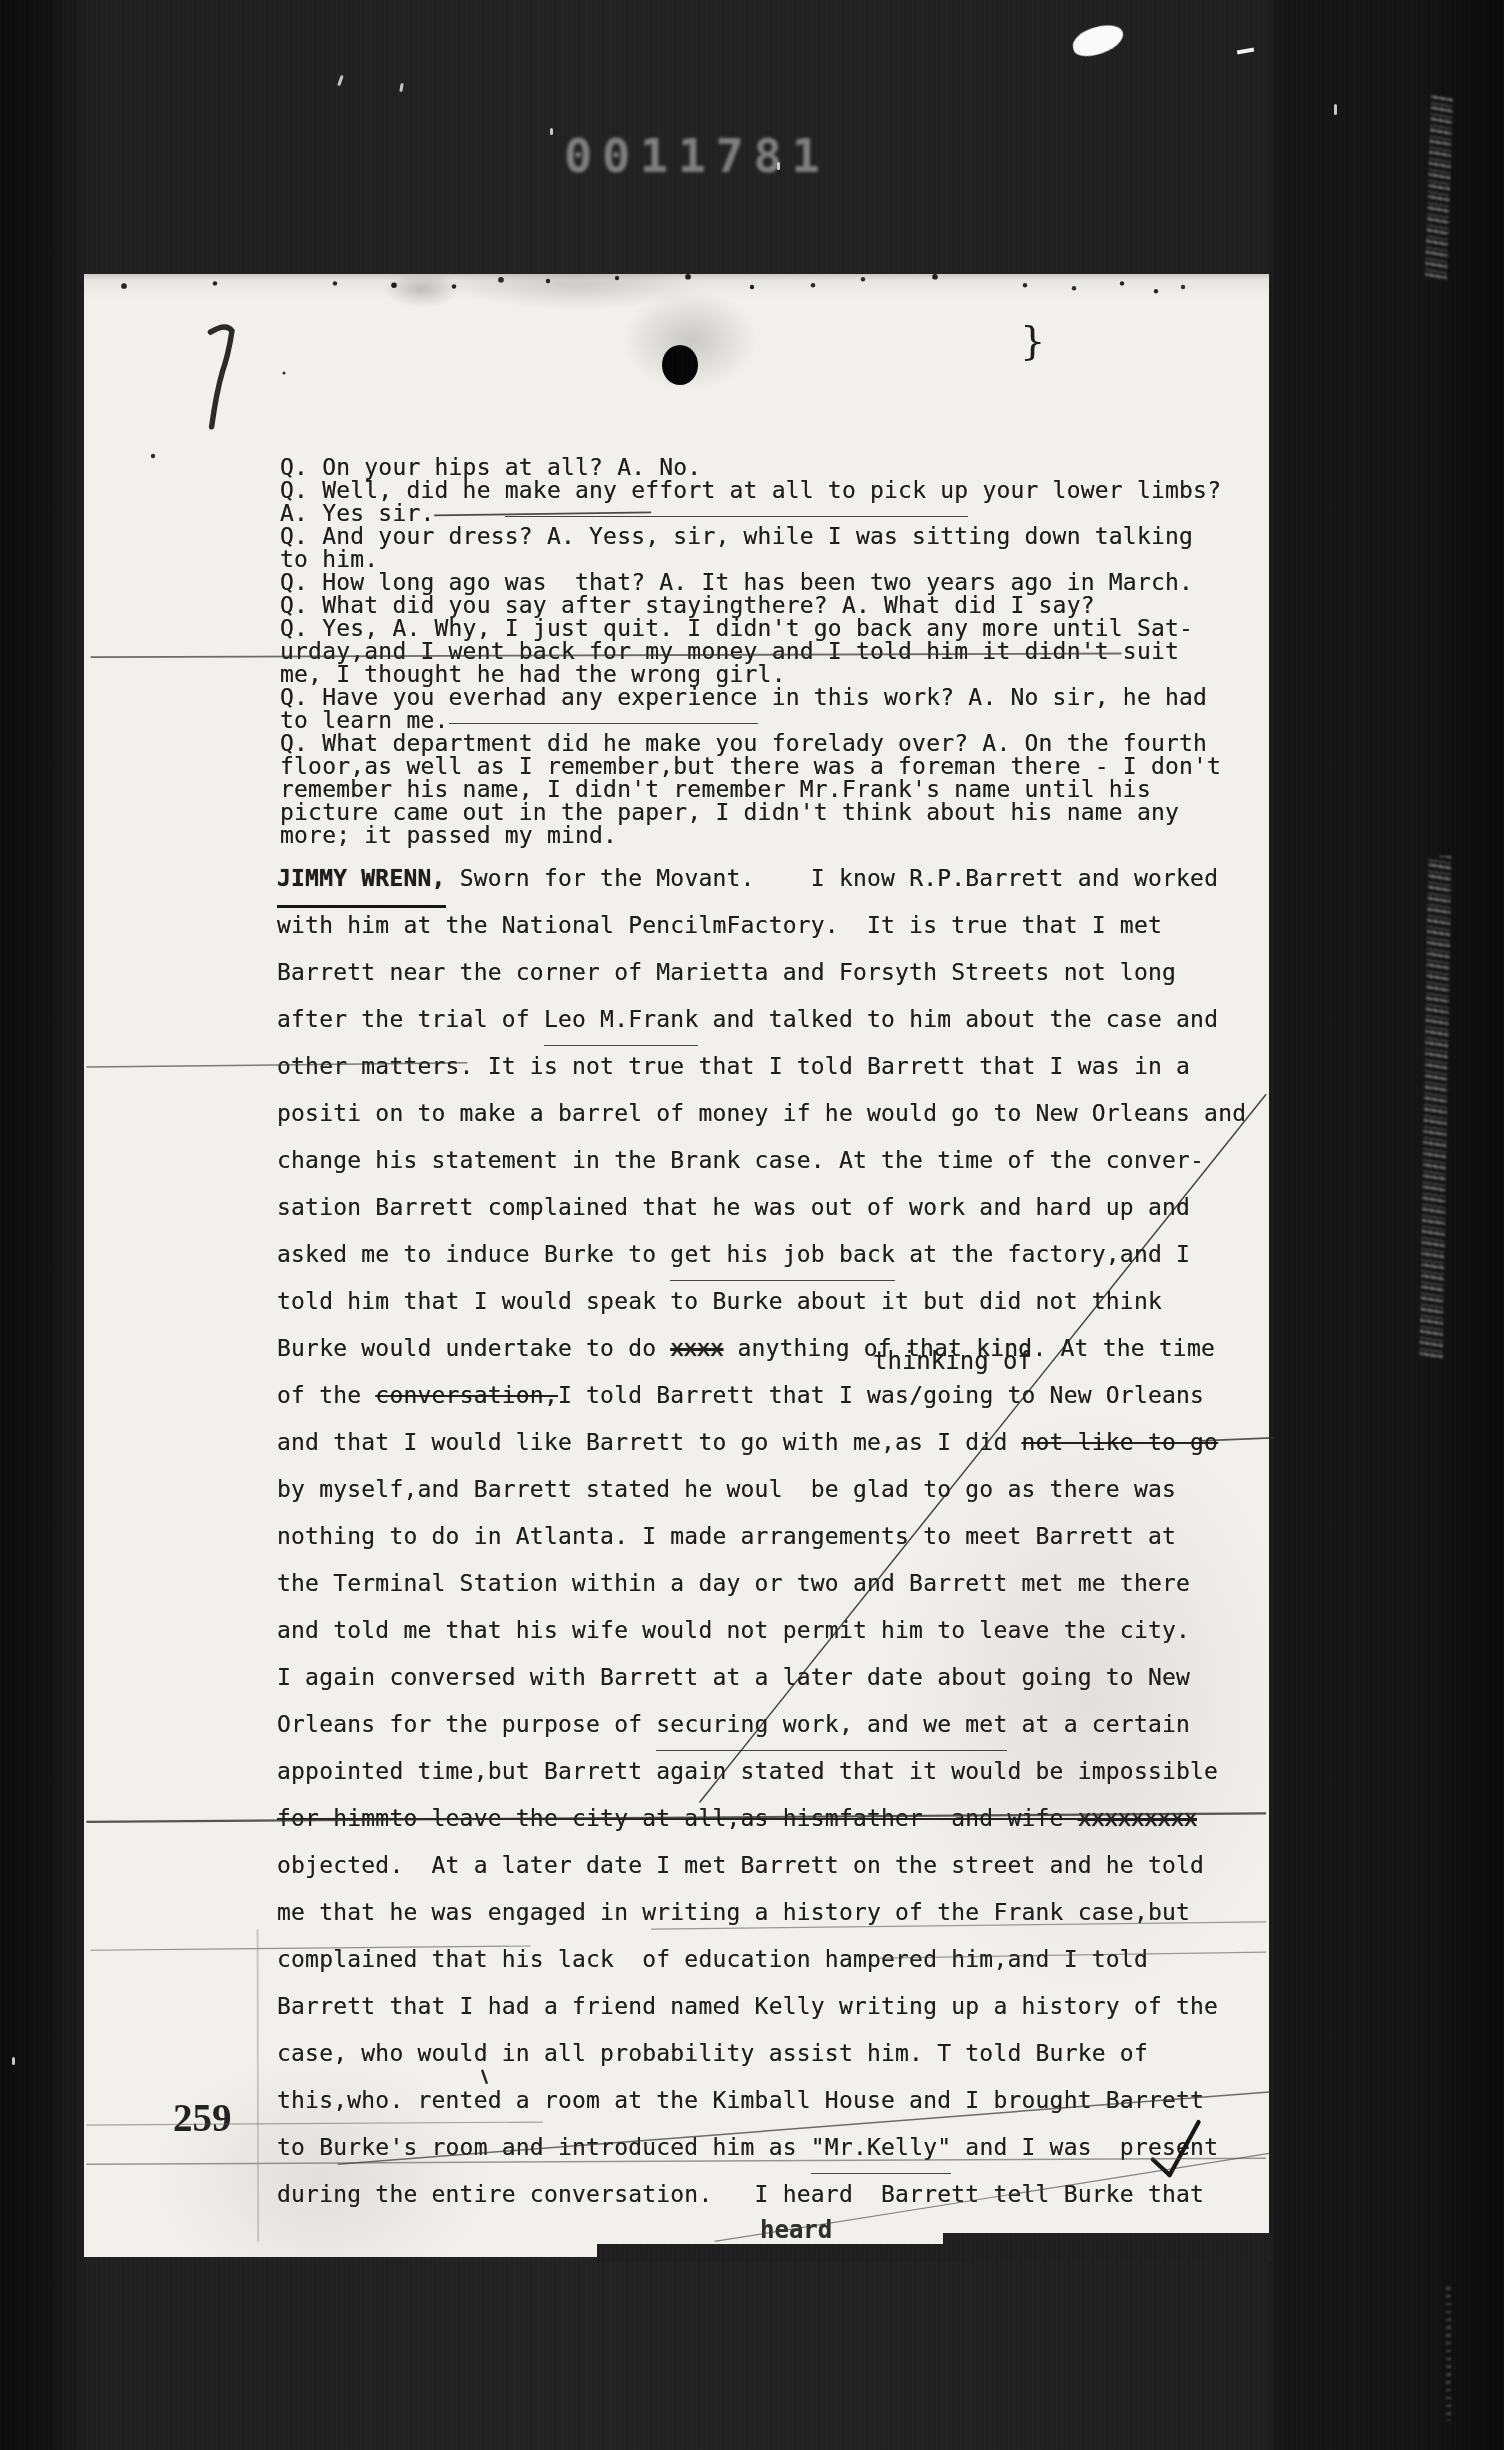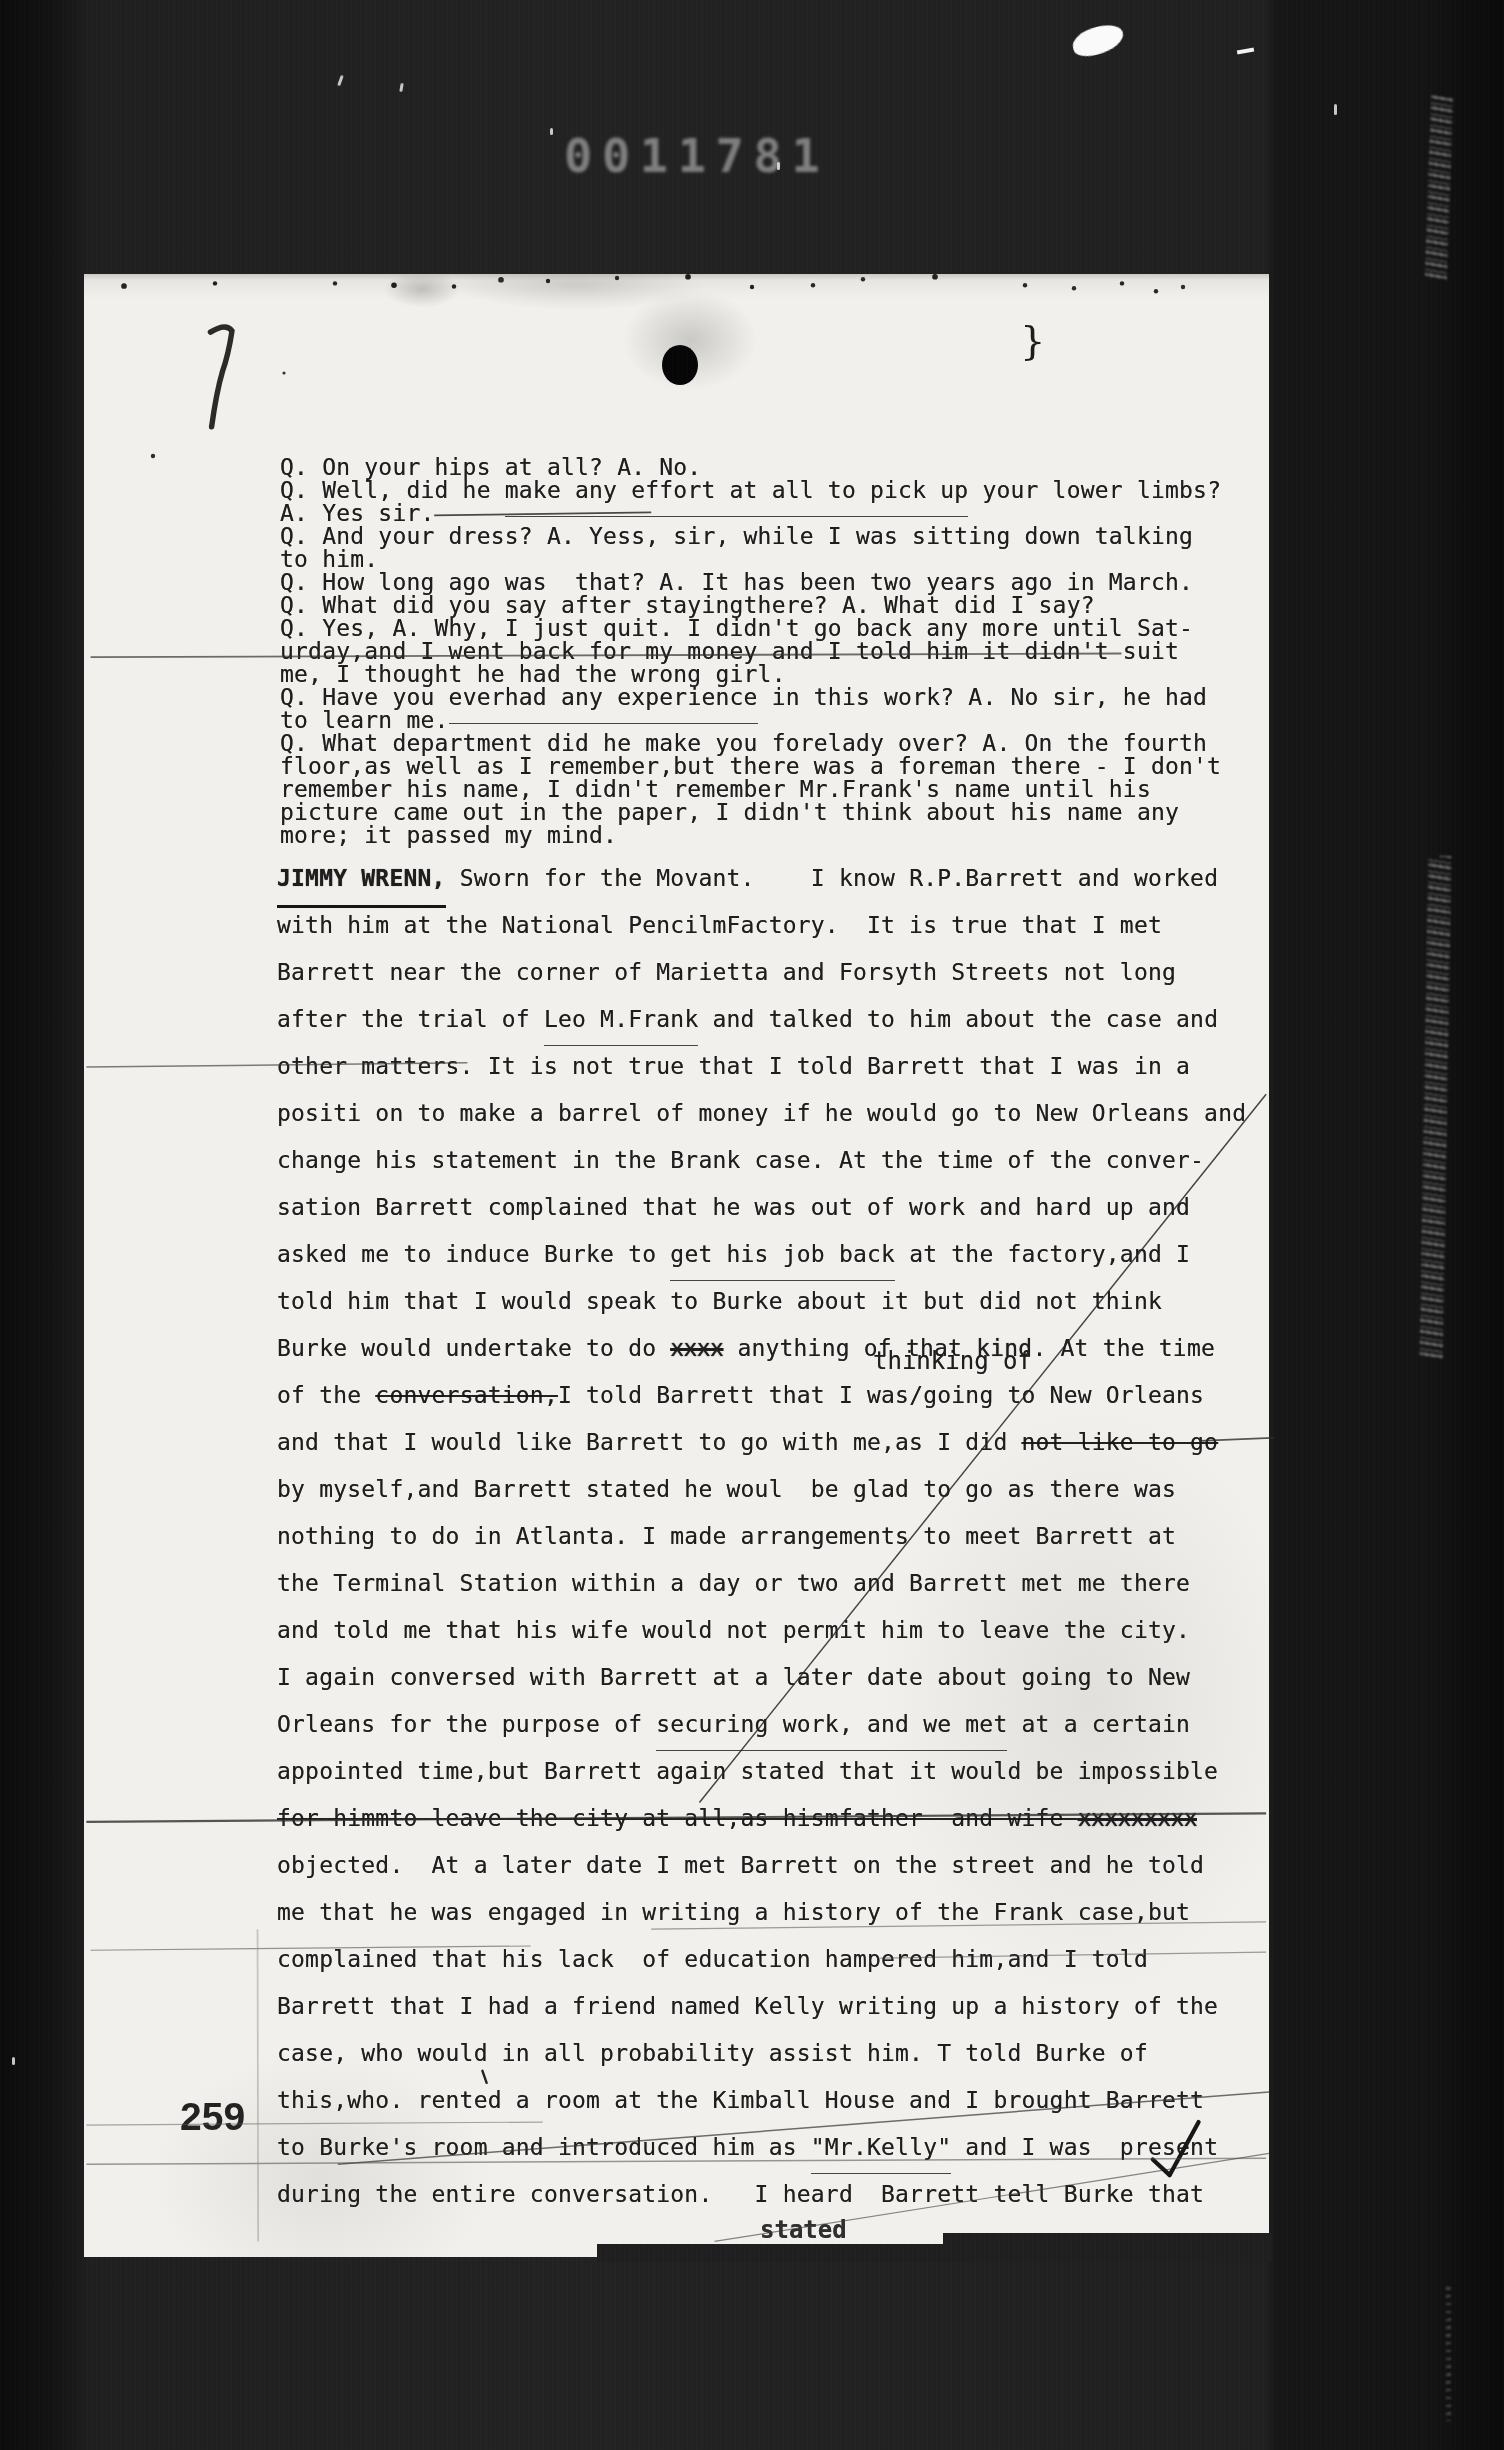--- a/index.html
+++ b/index.html
@@ -47,21 +47,21 @@
   .u{border-bottom:1.8px solid rgba(25,25,25,.8);padding-bottom:13px;}
   .s{text-decoration:line-through;text-decoration-thickness:1.8px;text-decoration-color:rgba(20,20,20,.85);}
   .b{font-weight:normal;text-shadow:0 0 0.9px rgba(0,0,0,.8);}
   .bs{font-weight:normal;text-decoration:line-through;text-decoration-thickness:3px;
     text-shadow:0 0 1.2px rgba(0,0,0,.9);letter-spacing:-0.6px;}
   .hb{font-weight:bold;border-bottom:3px solid #151515;padding-bottom:14px;
     text-shadow:0 0 0.9px rgba(0,0,0,.8);}
   .insert{position:absolute;font-size:24px;white-space:pre;text-shadow:0 0 0.6px rgba(10,10,10,.5);}
   .ins-thinking{left:789px;top:1073px;}
   .ins-heard{left:676px;top:1942px;color:#2e2e2e;filter:blur(0.3px);font-weight:bold;}
-  .page-number{position:absolute;left:96px;top:1821px;font-family:Liberation Sans, sans-serif;
+  .page-number{position:absolute;left:89px;top:1821px;font-family:Liberation Serif, serif;
     font-size:39px;font-weight:600;color:#222;filter:blur(0.2px);}
   .punch{position:absolute;left:578px;top:71px;width:36px;height:40px;border-radius:50%;
     background:#060606;filter:blur(0.4px);}
   .brace{position:absolute;left:936px;top:43px;font-family:"DejaVu Serif",serif;
     font-size:40px;color:#1c1c1c;filter:blur(0.2px);}
   .specks{position:absolute;left:0;top:0;width:2.4px;height:2.4px;border-radius:50%;background:transparent;
     box-shadow:39px 11px 0 1.8px #242424,130px 8.4px 0 1.2px #1f1f1f,250px 8.4px 0 1.2px #262626,
       309px 10.2px 0 1.8px #202020,369px 11.5px 0 1.2px #232323,416px 4.8px 0 1.8px #2a2a2a,
       463px 6px 0 1.2px #222,532px 3px 0 1.2px #262626,603px 1.8px 0 1.8px #1d1d1d,
       667px 12px 0 1.2px #202020,728px 10.2px 0 1.2px #262626,778px 4.2px 0 1.2px #2b2b2b,
@@ -97,21 +97,21 @@
     <svg class="hook7" width="42" height="115" viewBox="0 0 70 190">
       <path d="M14 16 q26 -16 36 -2 q-6 40 -16 68 q-10 34 -18 92" fill="none" stroke="#141414" stroke-width="9" stroke-linecap="round" opacity=".9"></path>
     </svg>
     <div class="brace">}</div>
     <div class="punch"></div>
 
     <div id="qa" class="txt qa"><div><span>Q. On your hips at all? A. No.</span></div><div><span>Q. Well, did he </span><span class="u">make any effort at all to pick up</span><span> your lower limbs?</span></div><div><span>A. Yes sir.</span></div><div><span>Q. And your dress? A. Yess, sir, while I was sitting down talking</span></div><div><span>to him.</span></div><div><span>Q. How long ago was  that? A. It has been two years ago in March.</span></div><div><span>Q. What did you say after stayingthere? A. What did I say?</span></div><div><span>Q. Yes, A. Why, I just quit. I didn't go back any more until Sat-</span></div><div><span>urday,and I went back for my money and I told him it didn't suit</span></div><div><span>me, I thought he had the wrong girl.</span></div><div><span>Q. Have you </span><span class="u">everhad any experience</span><span> in this work? A. No sir, he had</span></div><div><span>to learn me.</span></div><div><span>Q. What department did he make you forelady over? A. On the fourth</span></div><div><span>floor,as well as I remember,but there was a foreman there - I don't</span></div><div><span>remember his name, I didn't remember Mr.Frank's name until his</span></div><div><span>picture came out in the paper, I didn't think about his name any</span></div><div><span>more; it passed my mind.</span></div></div>
     <div id="para" class="txt para"><div><span class="hb">JIMMY WRENN,</span><span> Sworn for the Movant.    I know R.P.Barrett and worked</span></div><div><span>with him at the National PencilmFactory.  It is true that I met</span></div><div><span>Barrett near the corner of Marietta and Forsyth Streets not long</span></div><div><span>after the trial of </span><span class="u">Leo M.Frank</span><span> and talked to him about the case and</span></div><div><span>other matters. It is not true that I told Barrett that I was in a</span></div><div><span>positi on to make a barrel of money if he would go to New Orleans and</span></div><div><span>change his statement in the Brank case. At the time of the conver-</span></div><div><span>sation Barrett complained that he was out of work and hard up and</span></div><div><span>asked me to induce Burke to </span><span class="u">get his job back</span><span> at the factory,and I</span></div><div><span>told him that I would speak to Burke about it but did not think</span></div><div><span>Burke would undertake to do </span><span class="bs">xxxx</span><span> anything of that </span><span class="b">kind</span><span>. At the time</span></div><div><span>of the </span><span class="s">conversation,</span><span>I told Barrett that I was/going to New Orleans</span></div><div><span>and that I would like Barrett to go with me,as I did </span><span class="s">not like to go</span></div><div><span>by myself,and Barrett stated he woul  be glad to go as there was</span></div><div><span>nothing to do in Atlanta. I made arrangements to meet Barrett at</span></div><div><span>the Terminal Station within a day or two and Barrett met me there</span></div><div><span>and told me that his wife would not permit him to leave the city.</span></div><div><span>I again conversed with Barrett at a later date about going to New</span></div><div><span>Orleans for the purpose of </span><span class="u">securing work, and we met</span><span> at a certain</span></div><div><span>appointed time,but Barrett again stated that it would be impossible</span></div><div><span class="s">for himmto leave the city at all,as hismfather  and wife </span><span class="bs">xxxxxxxxx</span></div><div><span>objected.  At a later date I met Barrett on the street and he told</span></div><div><span>me that he was engaged in writing a history of the Frank case,but</span></div><div><span>complained that his lack  of education hampered him,and I told</span></div><div><span>Barrett that I had a friend named Kelly writing up a history of the</span></div><div><span>case, who would in all probability assist him. T told Burke of</span></div><div><span>this,who. rented a room at the Kimball House and I brought Barrett</span></div><div><span>to Burke's room and introduced him as </span><span class="u">"Mr.Kelly"</span><span> and I was  present</span></div><div><span>during the entire conversation.   I heard  Barrett tell Burke that</span></div></div>
 
     <div class="insert ins-thinking">thinking of</div>
-    <div class="insert ins-heard">stated</div>
+    <div class="insert ins-heard">heard</div>
     <div class="page-number">259</div>
   </div>
 
   <div class="carve c1"></div>
   <div class="carve c2"></div>
 
   <svg class="art" width="1505" height="2450" viewBox="0 0 2496 4064">
     <line x1="720" y1="855" x2="1080" y2="850" stroke="#2b2b2b" stroke-width="3" opacity=".85"></line>
     <line x1="150" y1="1090" x2="1860" y2="1084" stroke="#333" stroke-width="3" opacity=".7"></line>
     <line x1="143" y1="1770" x2="775" y2="1763" stroke="#3a3a3a" stroke-width="2.5" opacity=".65"></line>

